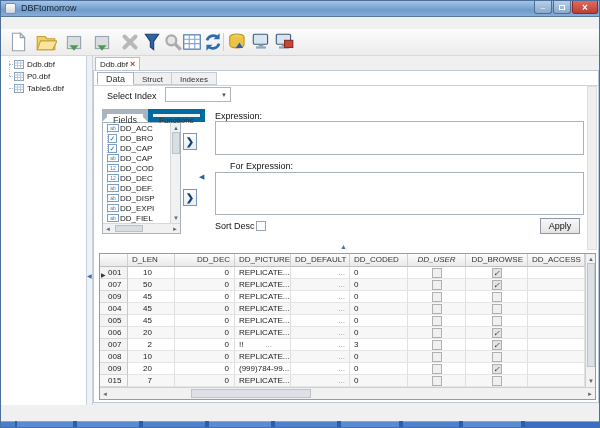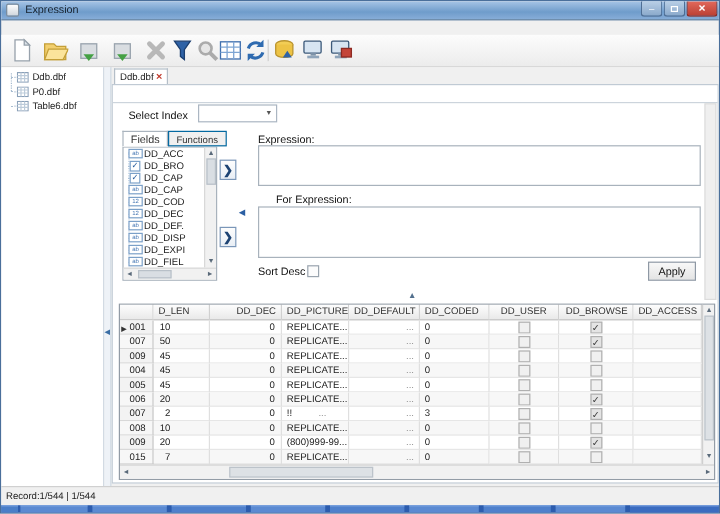--- a/index.html
+++ b/index.html
@@ -62,21 +62,21 @@
     background:#f0f0f0; border:1px solid #c4ccd4; border-left:none; color:#333; }
   .vtab:first-child { border-left:1px solid #c4ccd4; }
   .vtab.active { background:#fff; border:1px solid #aab4be; border-bottom:1px solid #fff; font-size:9px; }
   .tabline { position:absolute; left:0; top:14px; width:504px; border-top:1px solid #ccd4dc; }
 
   .sel-label { position:absolute; left:13px; top:20px; font-size:9px; color:#111; }
   .combo { position:absolute; left:71px; top:16px; width:66px; height:15px; background:#fff; border:1px solid #abb6c2; }
   .combo .carrow { position:absolute; right:3px; top:4px; font-size:6px; color:#555; }
 
   .ftabs { position:absolute; left:8px; top:38px; display:flex; z-index:2; }
-  .ftab { height:13px; font-size:8px; line-height:13px; padding:0 6px; background:#f0f0f0; border:1px solid #0369a1; color:#333; }
+  .ftab { height:13px; font-size:8px; line-height:13px; padding:0 6px; background:#f0f0f0; border:5px solid #0369a1; color:#333; }
   .ftab.active { background:#fff; border-color:#aab4be; border-bottom-color:#fff; font-size:9px; }
   .flist { position:absolute; left:8px; top:51px; width:79px; height:112px; background:#fff; border:1px solid #a8b2bc; }
   .fitems { position:absolute; left:0; top:0; width:67px; height:100px; overflow:hidden; }
   .fitems::before { content:""; position:absolute; left:4px; top:4px; height:92px; border-left:1px dotted #a8c0d8; }
   .fitem { position:relative; height:10px; display:flex; align-items:center; padding-left:17px; font-size:8px; color:#222; white-space:nowrap; }
   .fitem::before { content:""; position:absolute; left:4px; top:5px; width:4px; border-top:1px dotted #a8c0d8; }
   .fic { position:absolute; left:2px; top:1px; }
   .fic.badge { left:4px; width:12px; height:8px; border:1px solid #7ba0c8; background:#fff; color:#4a7ab5;
     font-size:5px; line-height:7px; text-align:center; font-style:normal; }
   .fic.chk { left:5px; width:9px; height:9px; border:1px solid #7ba0c8; background:#fff; color:#2b5f9e;
@@ -112,23 +112,23 @@
   .grow { display:grid; grid-template-columns:28px 47px 60px 56px 59px 58px 58px 62px 57px; }
   .ghead { height:13px; }
   .ghead .gc { background:linear-gradient(#fdfdfd,#e9e9e9); border-right:1px solid #d0d0d0; border-bottom:1px solid #bfbfbf;
     font-size:8px; color:#333; line-height:12px; padding:0 4px; white-space:nowrap; overflow:hidden; }
   .gbody .grow { height:12px; }
   .gbody .grow:nth-child(even) .gc { background:#f7f7f7; }
   .gc { font-size:8px; color:#222; line-height:11px; border-right:1px solid #dfdfdf; border-bottom:1px solid #e6e6e6;
     padding:0 4px; white-space:nowrap; overflow:hidden; display:flex; align-items:center; }
   .gc.rh { background:#f3f3f3; border-right:1px solid #c8c8c8; border-bottom:1px solid #d8d8d8; padding-left:8px; position:relative; }
   .gc.rh .cur { position:absolute; left:1px; top:3px; font-size:6px; color:#333; }
-  .al-r { justify-content:flex-end; } .al-c { justify-content:center; }
+  .al-r { justify-content:flex-end; } .al-c { justify-content:center;font-style:italic; }
   .h-r { text-align:right; direction:rtl; } 
-  .pad-len { padding-right:32px; } .pad-dec { padding-right:5px; }
+  .pad-len { padding-right:22px; } .pad-dec { padding-right:5px; }
   .dim { color:#909090; }
   .gcb { width:10px; height:10px; border:1px solid #b0b0b0; background:#f0f0f0; font-size:8px; line-height:9px;
     text-align:center; color:#3a3a3a; }
   .gcb.on { background:#e4e4e4; }
   .gvbar { position:absolute; right:0; top:0; width:10px; height:133px; background:#f1f1f1; border-left:1px solid #cfcfcf; }
   .gvthumb { position:absolute; left:1px; top:9px; width:8px; height:104px; background:#dde1e5; border:1px solid #bcc3ca; }
   .gvbar .up { position:absolute; top:1px; left:2px; } .gvbar .down { position:absolute; bottom:1px; left:2px; }
   .ghbar { position:absolute; left:0; bottom:0; width:495px; height:12px; background:#f1f1f1; border-top:1px solid #cfcfcf; }
   .ghthumb { position:absolute; left:91px; top:1px; width:120px; height:9px; background:#dde1e5; border:1px solid #bcc3ca; }
   .ghbar .lft { position:absolute; left:2px; top:2px; } .ghbar .rgt { position:absolute; right:2px; top:2px; }
@@ -139,21 +139,21 @@
   .taskbar { position:absolute; left:0; top:420px; width:600px; height:8px; background:#2c5cae; }
   .tseg { position:absolute; top:0; height:8px; border-top:1px solid #7fa6e0; }
 </style>
 </head>
 <body>
 
 <div class="screen">
 
   <div class="titlebar">
     <span class="appicon"></span>
-    <span class="apptitle">Expression</span>
+    <span class="apptitle">DBFtomorrow</span>
     <div class="wbtns">
       <div class="wbtn min">
           <span>–</span>
         </div>
       <div class="wbtn max">
           <span class="maxglyph"></span>
         </div>
       <div class="wbtn close">
           <span>×</span>
         </div>
@@ -253,20 +253,25 @@
   <div class="splitter">
     <span class="splitarrow">◀</span>
   </div>
 
   <div class="main">
     <div class="doctab">
       <span class="dlabel">Ddb.dbf</span>
       <span class="dclose">×</span>
     </div>
     <div class="content">
+      <div class="vtabs">
+          <div class="vtab active">Data</div>
+          <div class="vtab">Struct</div>
+          <div class="vtab">Indexes</div>
+        </div>
       <div class="tabline"></div>
 
       <span class="sel-label">Select Index</span>
       <div class="combo">
         <span></span>
         <span class="carrow">▼</span>
       </div>
 
       <div class="ftabs">
           <div class="ftab active">Fields</div>
@@ -477,21 +482,21 @@
               </div>
               <div class="gc al-c">
                 <div class="gcb"></div>
               </div>
               <div class="gc"></div>
             </div>
             <div class="grow">
               <div class="gc rh">009</div>
               <div class="gc al-r pad-len">20</div>
               <div class="gc al-r pad-dec">0</div>
-              <div class="gc">(800)999-99...</div>
+              <div class="gc">(999)784-99...</div>
               <div class="gc al-r dim">...</div>
               <div class="gc">0</div>
               <div class="gc al-c">
                 <div class="gcb"></div>
               </div>
               <div class="gc al-c">
                 <div class="gcb on">✓</div>
               </div>
               <div class="gc"></div>
             </div>
@@ -518,23 +523,20 @@
         </div>
         <div class="ghbar">
           <span class="sarrow lft">◄</span>
           <div class="ghthumb"></div>
           <span class="sarrow rgt">►</span>
         </div>
       </div>
     </div>
   </div>
 
-  <div class="statusbar">
-    <span class="statustext">Record:1/544 | 1/544</span>
-  </div>
 
   <div class="taskbar">
       <div class="tseg" style="left: 0px; width: 14px; background: rgb(74, 126, 200);"></div>
       <div class="tseg" style="left: 16px; width: 56px; background: rgb(91, 138, 210);"></div>
       <div class="tseg" style="left: 76px; width: 62px; background: rgb(91, 138, 210);"></div>
       <div class="tseg" style="left: 142px; width: 62px; background: rgb(79, 128, 204);"></div>
       <div class="tseg" style="left: 208px; width: 62px; background: rgb(91, 138, 210);"></div>
       <div class="tseg" style="left: 274px; width: 62px; background: rgb(79, 128, 204);"></div>
       <div class="tseg" style="left: 340px; width: 58px; background: rgb(91, 138, 210);"></div>
       <div class="tseg" style="left: 402px; width: 56px; background: rgb(79, 128, 204);"></div>

